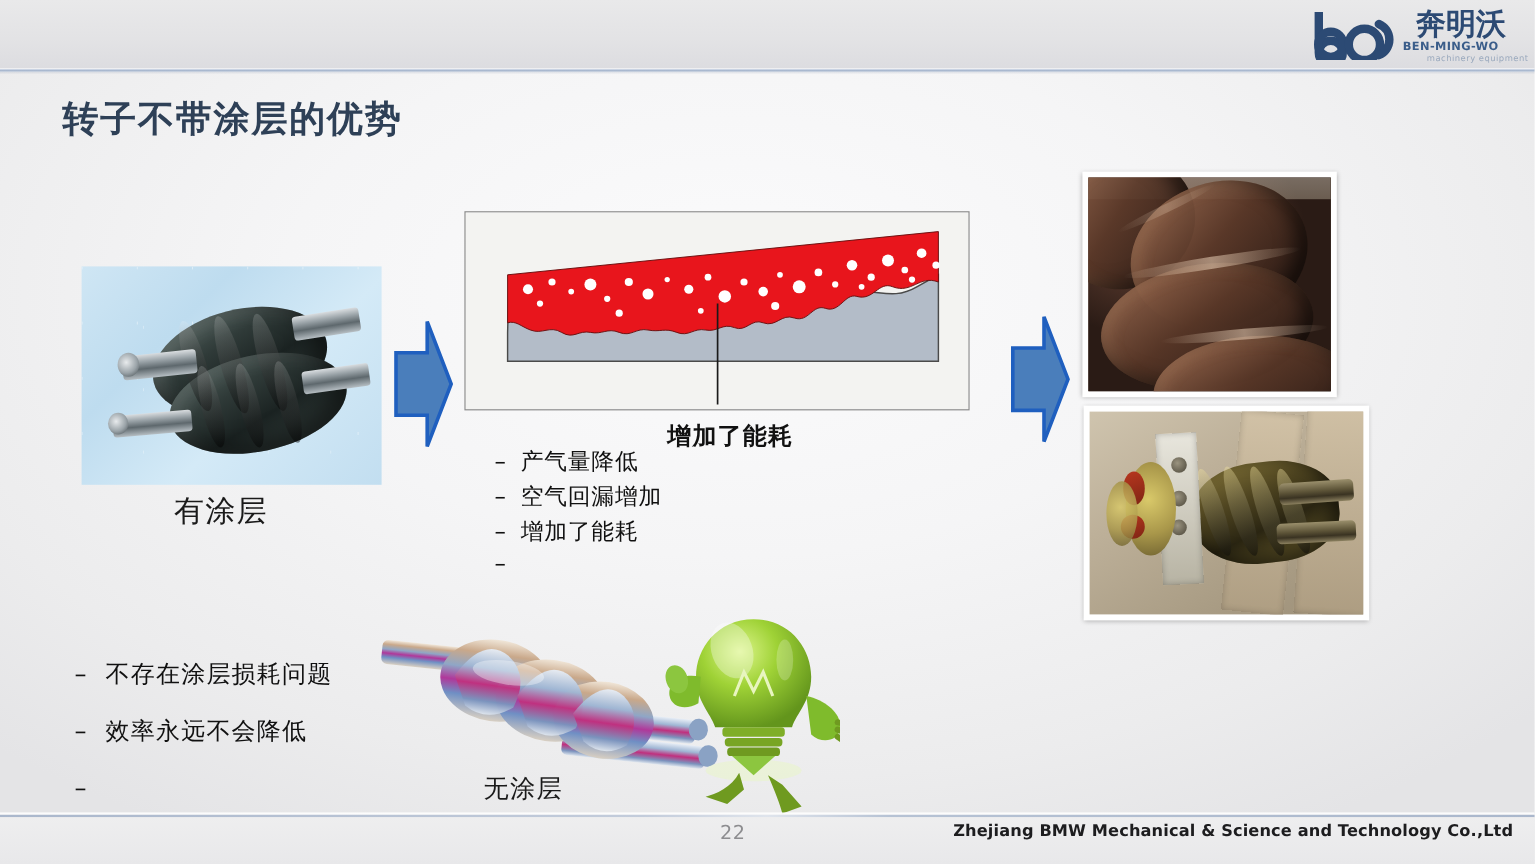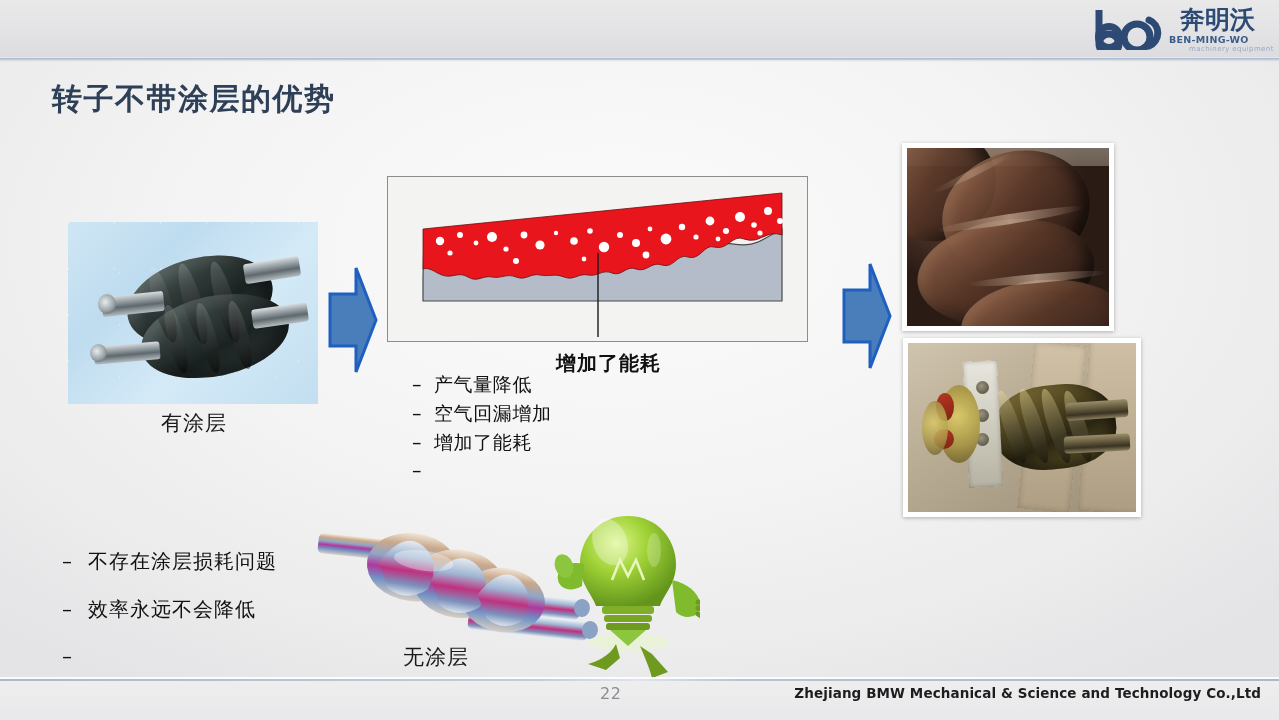--- a/index.html
+++ b/index.html
@@ -142,25 +142,24 @@
   }
   .shaft-cap {
     position: absolute;
     background: radial-gradient(circle at 40% 40%, #e8ebed 0%, #9aa3a8 55%, #40484c 100%);
     border-radius: 50%;
   }
 
   .caption-coated {
     position: absolute;
     left: 145px; top: 409px;
-    font-size: 21px;
+    font-size: 25px;
     color: #1a1a1a;
     letter-spacing: 1px;
     white-space: nowrap;
-    margin-left: 16px;
   }
 
   
   .arrow {
     position: absolute;
     width: 54px; height: 116px;
   }
   .arrow-1 { left: 326px; top: 262px; }
   .arrow-2 { left: 840px; top: 258px; }
 

